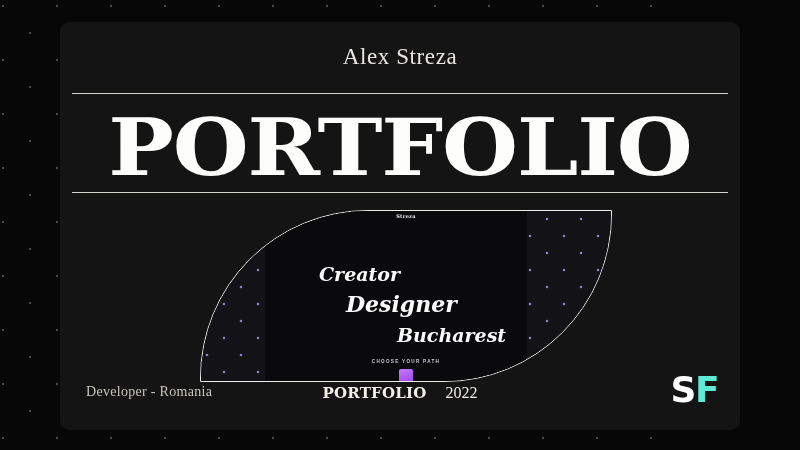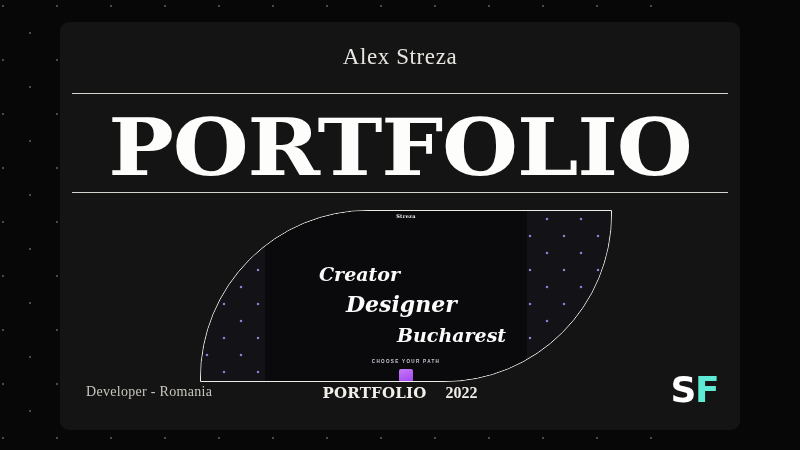--- a/index.html
+++ b/index.html
@@ -156,21 +156,21 @@
     color:#f2efe9;
   }
   #date .mon {
     font-family:"DejaVu Serif", serif;
     font-weight:700;
     letter-spacing:.2px;
     font-size:15px;
   }
   #date .yr {
     font-family:"Liberation Serif", serif;
-    font-weight:700;
+    font-weight:400;
     font-size:16px;
     margin-left:19px;
   }
 
   
   #brand {
     position:absolute;
     right:22px; bottom:22px;
     font-family:"DejaVu Sans", sans-serif;
     font-weight:700;

